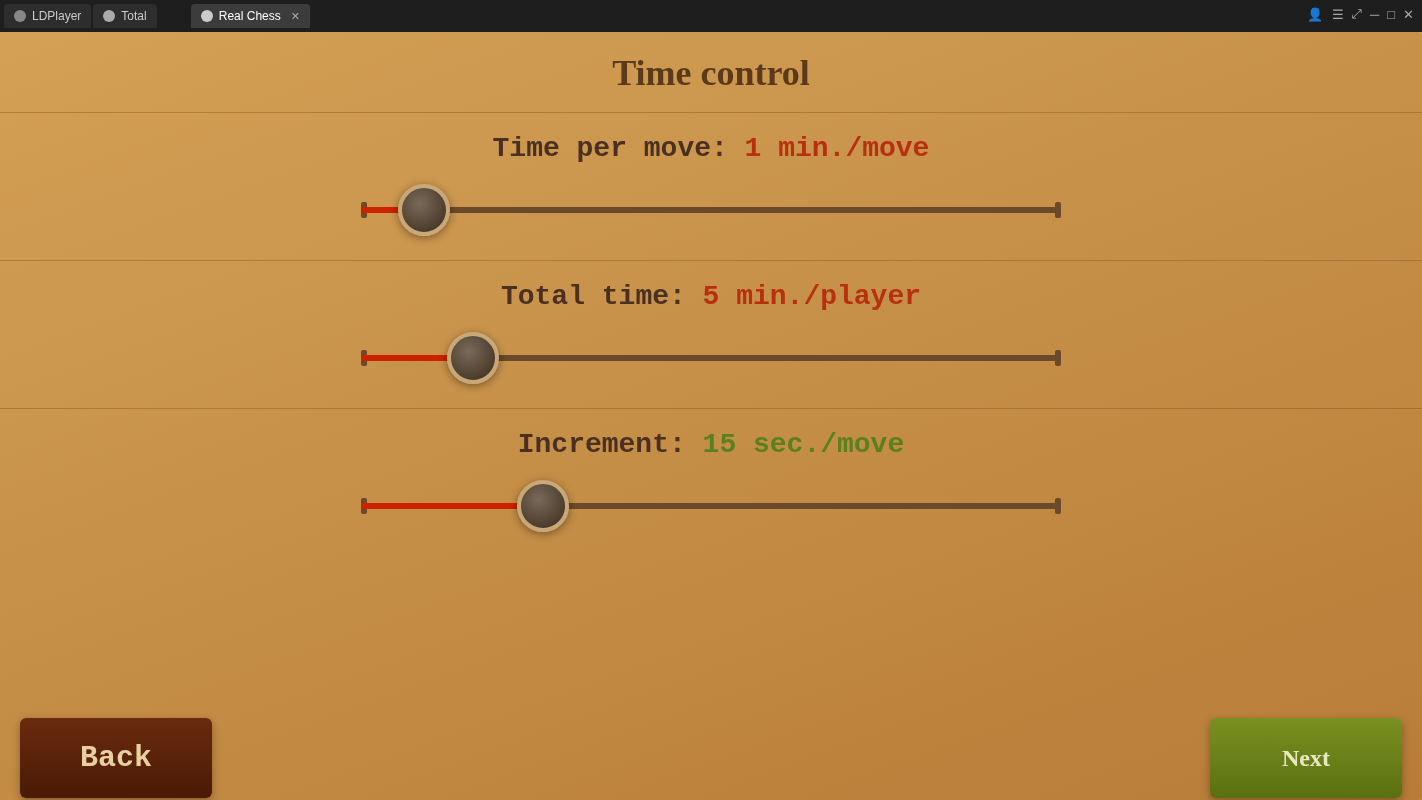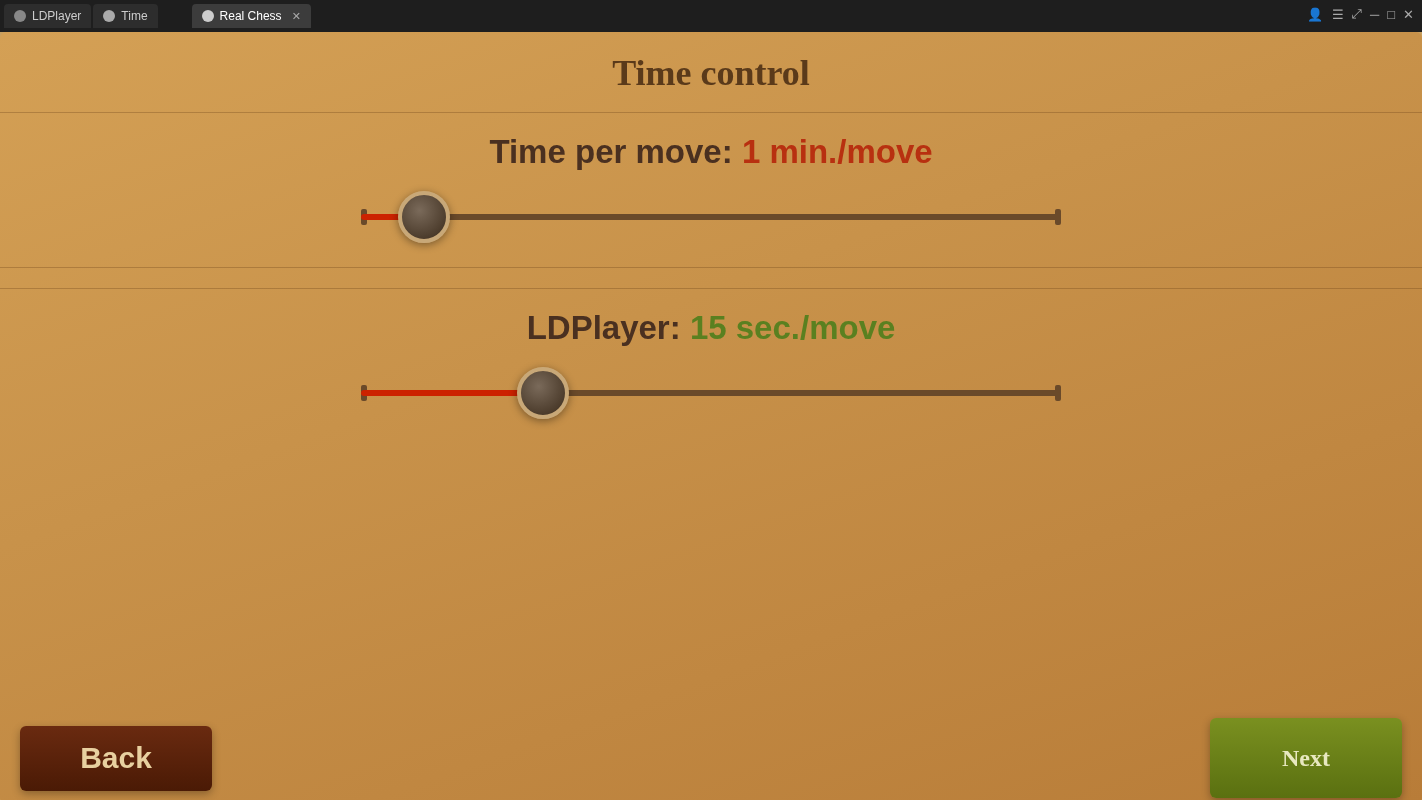--- a/index.html
+++ b/index.html
@@ -105,23 +105,23 @@
 
     .section {
       width: 100%;
       display: flex;
       flex-direction: column;
       align-items: center;
       margin: 10px 0;
     }
 
     .label-row {
-      font-size: 33px;
+      font-size: 28px;
       font-weight: bold;
-      font-family: Liberation Sans, sans-serif;
+      font-family: Liberation Mono, monospace;
       margin-bottom: 16px;
     }
 
     .label-static {
       color: #4a3020;
     }
 
     .label-value-red {
       color: #b83010;
     }
@@ -199,28 +199,28 @@
       right: 0;
       height: 92px;
       display: flex;
       align-items: center;
       justify-content: space-between;
       padding: 0 20px;
     }
 
     .btn-back {
       width: 192px;
-      height: 65px;
+      height: 80px;
       background: linear-gradient(180deg, #6a2a10 0%, #4a1a05 100%);
       border: none;
       border-radius: 6px;
       color: #e8d0a0;
       font-size: 30px;
       font-weight: bold;
-      font-family: Liberation Sans, sans-serif;
+      font-family: Liberation Mono, monospace;
       cursor: pointer;
       box-shadow: 0 3px 8px rgba(0,0,0,0.3);
     }
 
     .btn-next {
       width: 192px;
       height: 80px;
       background: linear-gradient(180deg, #7a9020 0%, #5a7010 100%);
       border: none;
       border-radius: 6px;
@@ -235,21 +235,21 @@
 </head>
 <body>
 
 <div class="titlebar">
   <div class="tab">
     <div class="tab-icon"></div>
     <span>LDPlayer</span>
   </div>
   <div class="tab">
     <div class="tab-icon" style="background:#aaa;"></div>
-    <span>Time</span>
+    <span>Total</span>
   </div>
   <div class="tab active">
     <div class="tab-icon" style="background:#ccc;"></div>
     <span>Real Chess</span>
     <span class="tab-close">✕</span>
   </div>
   <div class="titlebar-controls">
     <span class="titlebar-icon">👤</span>
     <span class="titlebar-icon">☰</span>
     <span class="titlebar-icon">⤢</span>
@@ -273,26 +273,39 @@
       <div class="slider-track">
         <div class="slider-fill" style="width:9%;"></div>
         <div class="slider-thumb" style="left:9%;"></div>
       </div>
       <div class="slider-end-right"></div>
     </div>
   </div>
 
   <div class="separator"></div>
 
-
-  <div class="separator"></div>
-
   <div class="section">
     <div class="label-row">
-      <span class="label-static">LDPlayer: </span><span class="label-value-green">15 sec./move</span>
+      <span class="label-static">Total time: </span><span class="label-value-red">5 min./player</span>
+    </div>
+    <div class="slider-container">
+      <div class="slider-end-left"></div>
+      <div class="slider-track">
+        <div class="slider-fill" style="width:16%;"></div>
+        <div class="slider-thumb" style="left:16%;"></div>
+      </div>
+      <div class="slider-end-right"></div>
+    </div>
+  </div>
+
+  <div class="separator"></div>
+
+  <div class="section">
+    <div class="label-row">
+      <span class="label-static">Increment: </span><span class="label-value-green">15 sec./move</span>
     </div>
     <div class="slider-container">
       <div class="slider-end-left"></div>
       <div class="slider-track">
         <div class="slider-fill" style="width:26%;"></div>
         <div class="slider-thumb" style="left:26%;"></div>
       </div>
       <div class="slider-end-right"></div>
     </div>
   </div>

